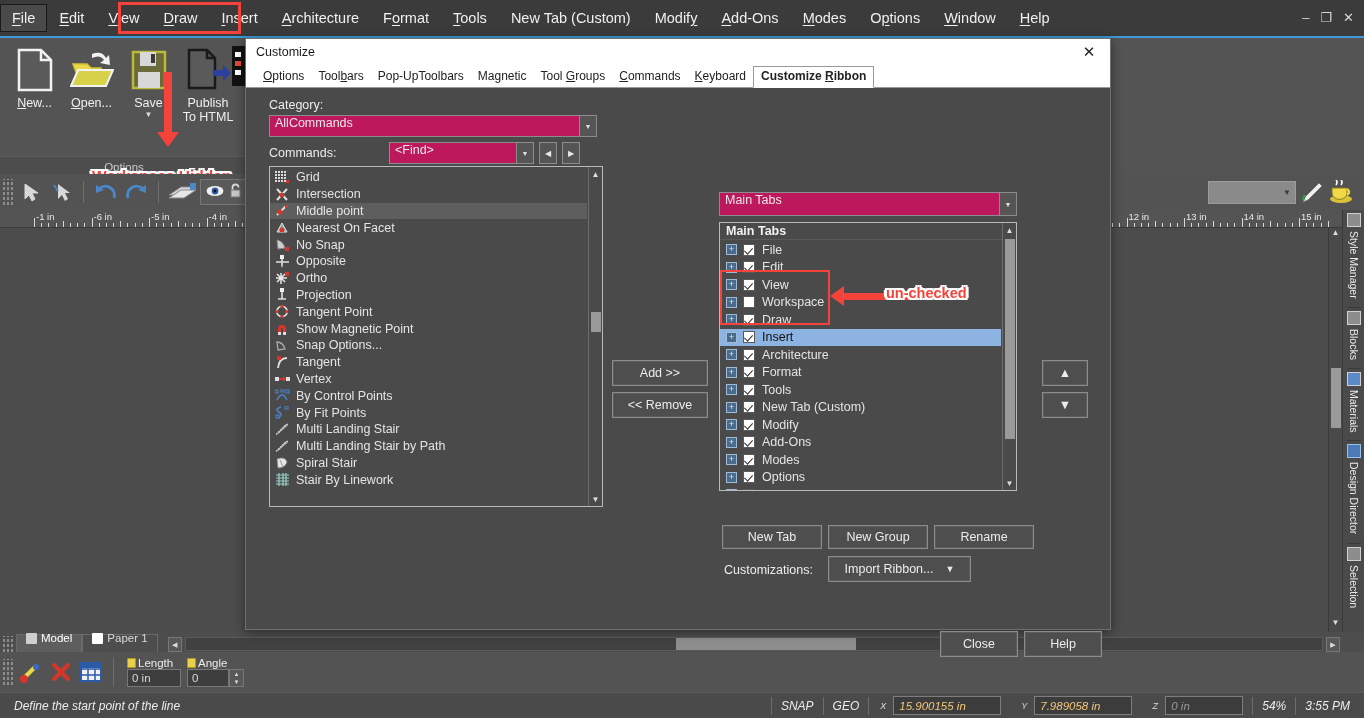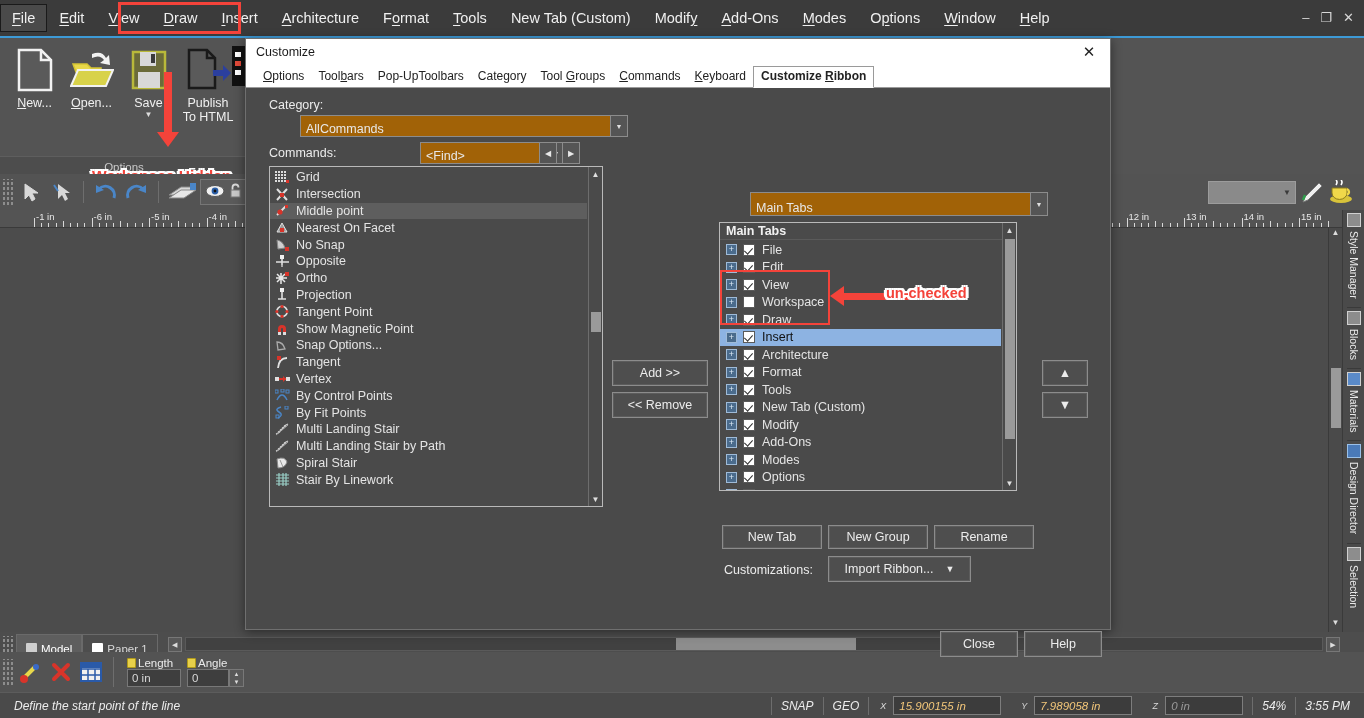--- a/index.html
+++ b/index.html
@@ -138,21 +138,21 @@
     width: 14px; height: 14px; background: #8d8d8d;
     border: 1px solid #d0d0d0; flex: none;
   }
 
   
   .tabsrow {
     position: absolute; left: 0; top: 632px; width: 1364px; height: 20px;
     background: #4d4d4d; display: flex; align-items: flex-end;
   }
   .ptab {
-    height: 18px; display: flex; align-items: flex-start; gap: 4px;
+    height: 18px; display: flex; align-items: flex-end; gap: 4px;
     padding: 8px 9px; font-size: 11.5px; border: 1px solid #6a6a6a;
     border-bottom: none; color: #d8d8d8; background: #4d4d4d;
   }
   .ptab.active { background: #5e5e5e; color: #fff; }
   .mini-ico { width: 11px; height: 11px; background: #cfcfcf; border-radius: 1px; }
   .nav-sq { width: 14px; height: 15px; background: #585858; border: 1px solid #777;
     display: flex; align-items: center; justify-content: center; font-size: 7px; color: #ddd; }
   .hscroll {
     flex: 1; height: 14px; margin: 0 3px 1px 3px; background: #414141;
     border: 1px solid #5a5a5a; position: relative;
@@ -211,22 +211,22 @@
     background: #fff; border: 1px solid #9a9a9a; border-bottom: 1px solid #fff;
     font-weight: bold; position: relative; z-index: 3; margin-bottom: -1px;
   }
   .dlg-body {
     position: absolute; left: 0; top: 48px; right: 0; bottom: 0;
     background: #4a4a4a; border-top: 1px solid #9a9a9a;
     padding: 8px 12px;
   }
   .lbl { font-size: 12.5px; color: #ececec; }
   .dd {
-    background: #a16207; border: 1px solid #8c8c8c; height: 22px;
-    display: flex; align-items: flex-end; color: #e8e8e8; font-size: 12.5px; margin-left: 31px;
+    background: #be185d; border: 1px solid #8c8c8c; height: 22px;
+    display: flex; align-items: flex-start; color: #e8e8e8; font-size: 12.5px;
   }
   .dd-txt { flex: 1; padding: 0 5px; overflow: hidden; white-space: nowrap; }
   .dd-arrow {
     width: 17px; height: 20px; background: #555; border-left: 1px solid #8c8c8c;
     display: flex; align-items: center; justify-content: center; font-size: 7px; color: #e0e0e0;
   }
   .navbtn {
     width: 18px; height: 22px; background: #555; border: 1px solid #8c8c8c;
     display: flex; align-items: center; justify-content: center; font-size: 8px; color: #e8e8e8;
   }
@@ -787,21 +787,21 @@
   <div class="dialog">
     <div class="dlg-title">
       <span>Customize</span>
       <span class="dlg-close">✕</span>
     </div>
 
     <div class="dlg-tabs">
       <div class="dtab"><u>O</u>ptions</div>
       <div class="dtab">Tool<u>b</u>ars</div>
       <div class="dtab">Pop-UpToolbars</div>
-      <div class="dtab">Category</div>
+      <div class="dtab">Magnetic</div>
       <div class="dtab">Tool <u>G</u>roups</div>
       <div class="dtab"><u>C</u>ommands</div>
       <div class="dtab"><u>K</u>eyboard</div>
       <div class="dtab active">Customize <u>R</u>ibbon</div>
     </div>
 
     <div class="dlg-body">
 
       <div class="lbl" style="position:absolute;left:23px;top:10px">Category:</div>
       <div class="dd" style="position:absolute;left:23px;top:27px;width:328px">

